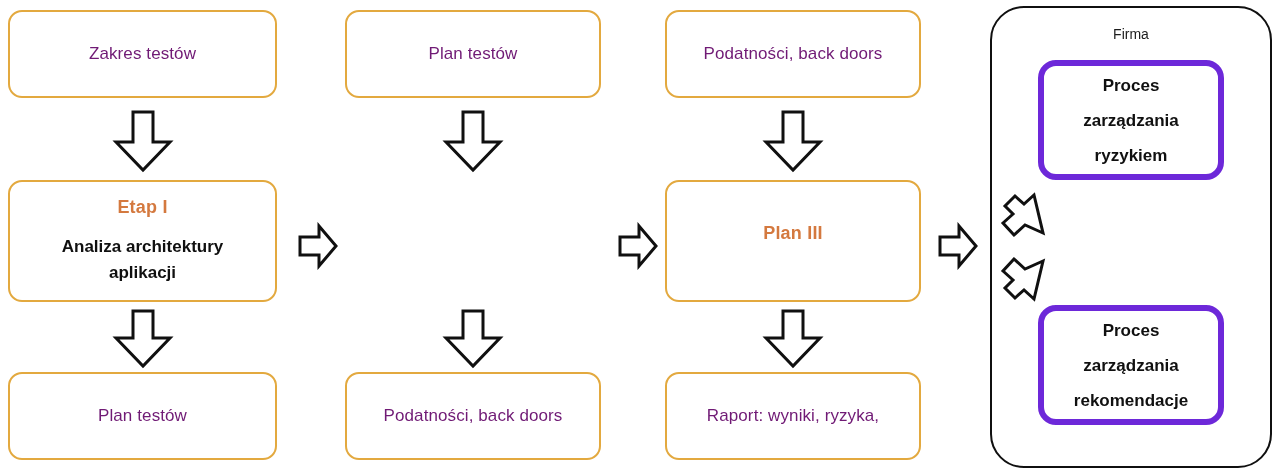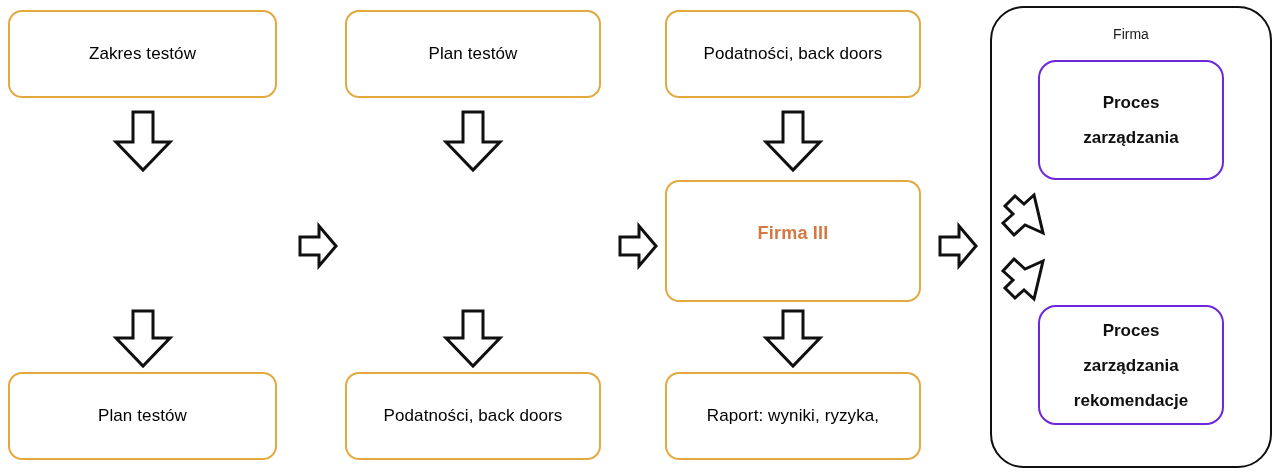--- a/index.html
+++ b/index.html
@@ -31,29 +31,29 @@
     display: flex;
     flex-direction: column;
     align-items: center;
     justify-content: center;
     text-align: center;
   }
   .box-orange {
     border: 2px solid #e3a93f;
   }
   .box-black {
-    border: 2px solid #6d28d9;
+    border: 6px solid #6d28d9;
     border-radius: 18px;
   }
 
   .io-text {
     font-size: 17px;
     line-height: 26px;
     font-weight: 400;
-    color: #000000;
+    color: #701a75;
     letter-spacing: 0.1px;
   }
 
   .stage-title {
     font-size: 18px;
     font-weight: bold;
     color: #d4793f;
     letter-spacing: 0.2px;
     margin-bottom: 16px;
   }
@@ -107,20 +107,25 @@
   <div class="box box-orange" style="left:8px; top:10px; width:269px; height:88px;">
     <div class="io-text">Zakres testów</div>
   </div>
 
   <div class="arrow" style="left:110px; top:108px;">
     <svg width="66" height="66" viewBox="0 0 66 66">
       <polygon points="23,4 43,4 43,34 60,34 33,62 6,34 23,34" fill="#ffffff" stroke="#101010" stroke-width="3" stroke-linejoin="miter"></polygon>
     </svg>
   </div>
 
+  <div class="box box-orange" style="left:8px; top:180px; width:269px; height:122px;">
+    <div class="stage-title">Etap I</div>
+    <div class="stage-body">Analiza architektury</div>
+    <div class="stage-body">aplikacji</div>
+  </div>
 
   <div class="arrow" style="left:110px; top:308px;">
     <svg width="66" height="62" viewBox="0 0 66 62">
       <polygon points="23,3 43,3 43,30 60,30 33,58 6,30 23,30" fill="#ffffff" stroke="#101010" stroke-width="3" stroke-linejoin="miter"></polygon>
     </svg>
   </div>
 
   <div class="box box-orange" style="left:8px; top:372px; width:269px; height:88px;">
     <div class="io-text">Plan testów</div>
   </div>
@@ -162,21 +167,21 @@
     <div class="io-text">Podatności, back doors</div>
   </div>
 
   <div class="arrow" style="left:760px; top:108px;">
     <svg width="66" height="66" viewBox="0 0 66 66">
       <polygon points="23,4 43,4 43,34 60,34 33,62 6,34 23,34" fill="#ffffff" stroke="#101010" stroke-width="3" stroke-linejoin="miter"></polygon>
     </svg>
   </div>
 
   <div class="box box-orange" style="left:665px; top:180px; width:256px; height:122px;">
-    <div class="stage-title">Firma III</div>
+    <div class="stage-title">Plan III</div>
   </div>
 
   <div class="arrow" style="left:760px; top:308px;">
     <svg width="66" height="62" viewBox="0 0 66 62">
       <polygon points="23,3 43,3 43,30 60,30 33,58 6,30 23,30" fill="#ffffff" stroke="#101010" stroke-width="3" stroke-linejoin="miter"></polygon>
     </svg>
   </div>
 
   <div class="box box-orange" style="left:665px; top:372px; width:256px; height:88px;text-align:right;">
     <div class="io-text">Raport: wyniki, ryzyka,</div>
@@ -187,20 +192,21 @@
       <polygon points="3,15 22,15 22,4 39,24 22,44 22,33 3,33" fill="#ffffff" stroke="#101010" stroke-width="3" stroke-linejoin="miter"></polygon>
     </svg>
   </div>
 
   <div id="firma-panel"></div>
   <div id="firma-label">Firma</div>
 
   <div class="box box-black" style="left:1038px; top:60px; width:186px; height:120px;">
     <div class="proc-text">Proces</div>
     <div class="proc-text">zarządzania</div>
+    <div class="proc-text">ryzykiem</div>
   </div>
 
   <div class="arrow" style="left:1000px; top:192px;">
     <svg width="48" height="46" viewBox="0 0 48 46">
       <polygon points="14,43 3,31 13,22 5,14 15,4 24,12 34,3 43,41 25,33" fill="#ffffff" stroke="#101010" stroke-width="3" stroke-linejoin="miter"></polygon>
     </svg>
   </div>
 
   <div class="arrow" style="left:1000px; top:256px;">
     <svg width="48" height="46" viewBox="0 0 48 46">

